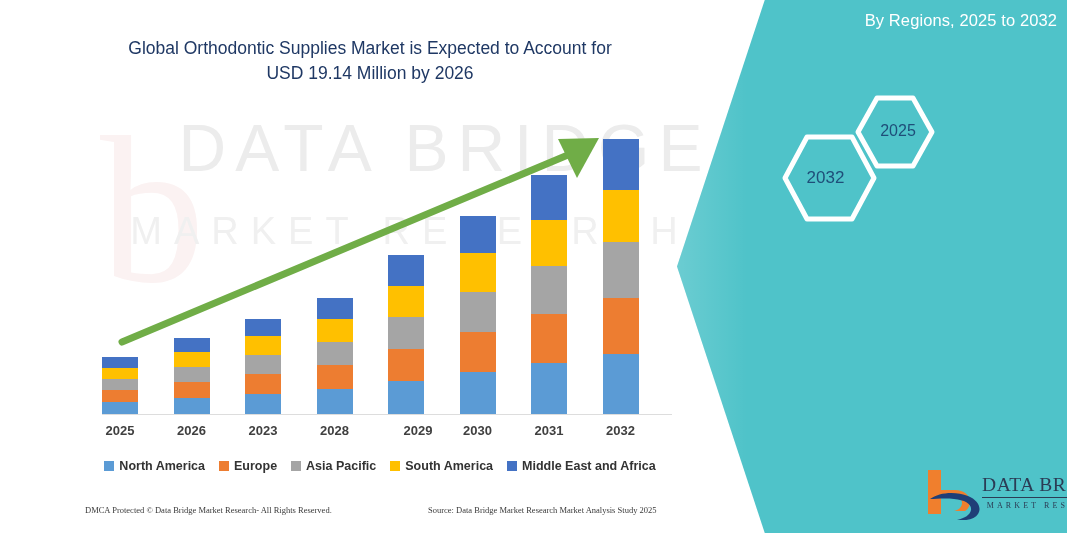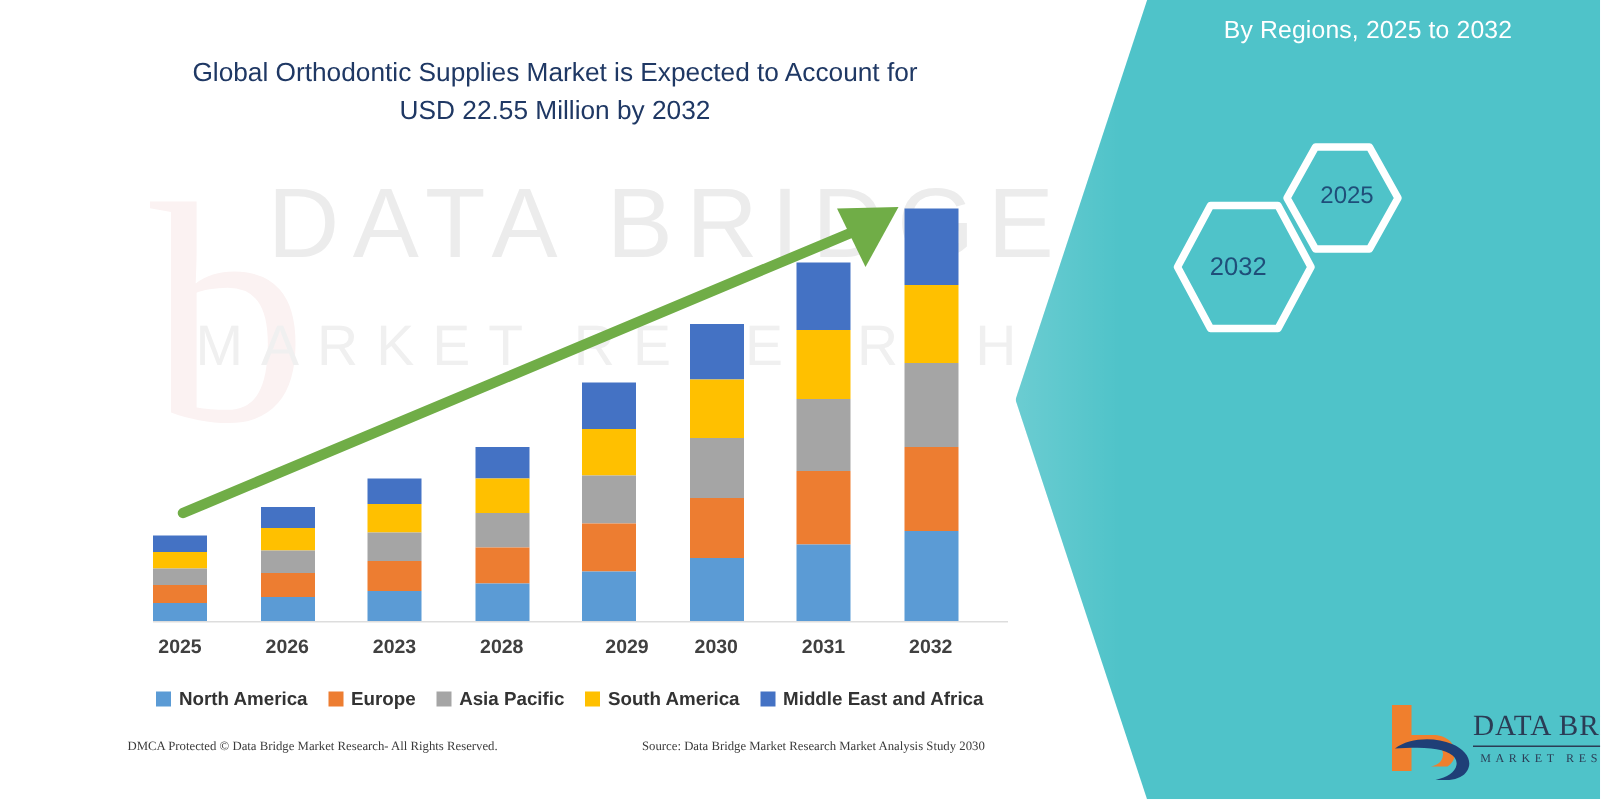--- a/index.html
+++ b/index.html
@@ -20,21 +20,21 @@
   .teal-inner-curve{
     position:absolute;left:0;top:0;width:70px;height:533px;
     background:linear-gradient(90deg, rgba(255,255,255,.16), rgba(255,255,255,0));
     clip-path:polygon(22% 0, 100% 0, 100% 100%, 22% 100%, 0 50%);
   }
   .panel-title{
     position:absolute;top:8px;left:90px;width:290px;
     color:#ffffff;font-size:16.5px;line-height:25px;
     text-align:center;letter-spacing:.1px;
   }
-  .panel-title .l2{display:block;}
+  .panel-title .l2{display:block;text-align:right;}
 
   .hexwrap{position:absolute;top:92px;left:0;width:390px;height:130px;}
   .hex{
     position:absolute;
   }
   .hex svg{display:block;overflow:visible;}
   .hex-label{
     position:absolute;color:#1F4E79;font-size:17px;font-weight:400;
     width:100%;text-align:center;
   }
@@ -107,38 +107,38 @@
   }
 
   .legend{
     position:absolute;left:80px;top:455px;width:600px;height:22px;
     display:flex;justify-content:center;align-items:center;gap:14px;
   }
   .legend-item{display:flex;align-items:center;gap:5px;}
   .legend-swatch{width:10px;height:10px;display:block;}
   .legend-text{font-size:12.5px;color:#333333;font-weight:bold;}
 
-  .footer{position:absolute;left:0;top:492px;width:700px;height:22px;}
+  .footer{position:absolute;left:0;top:505px;width:700px;height:22px;}
   .f-left{position:absolute;left:85px;top:0;font-size:8.5px;color:#3a3a3a;font-family:"Liberation Serif",serif;}
   .f-right{position:absolute;left:428px;top:0;font-size:8.5px;color:#3a3a3a;font-family:"Liberation Serif",serif;}
 </style>
 </head>
 <body>
 
 <div class="page">
 
   <div class="watermark">
     <div class="wm-b">b</div>
     <div class="wm1">DATA BRIDGE</div>
     <div class="wm2">MARKET RESEARCH</div>
   </div>
 
   <div class="chart-title">
     <span>Global Orthodontic Supplies Market is Expected to Account for</span>
-    <span class="l2">USD 22.55 Million by 2032</span>
+    <span class="l2">USD 19.14 Million by 2026</span>
   </div>
 
   <div class="plot" id="plot">
     <div class="axis-line"></div>
   <div class="bar" style="left: 22px;">
         <div class="seg s-mea" style="height: 11px; background: rgb(68, 114, 196);"></div>
         <div class="seg s-sa" style="height: 11px; background: rgb(255, 192, 0);"></div>
         <div class="seg s-ap" style="height: 11px; background: rgb(165, 165, 165);"></div>
         <div class="seg s-eu" style="height: 12px; background: rgb(237, 125, 49);"></div>
         <div class="seg s-na" style="height: 12px; background: rgb(91, 155, 213);"></div>
@@ -228,21 +228,21 @@
         <span class="legend-text">South America</span>
       </div>
       <div class="legend-item">
         <span class="legend-swatch" style="background: rgb(68, 114, 196);"></span>
         <span class="legend-text">Middle East and Africa</span>
       </div>
     </div>
 
   <div class="footer">
     <div class="f-left">DMCA Protected © Data Bridge Market Research-  All Rights Reserved.</div>
-    <div class="f-right">Source: Data Bridge Market Research  Market Analysis Study 2030</div>
+    <div class="f-right">Source: Data Bridge Market Research  Market Analysis Study 2025</div>
   </div>
 
   <div class="teal-panel">
     <div class="teal-inner-curve"></div>
 
     <div class="panel-title">
       <span class="l2">By Regions, 2025 to 2032</span>
     </div>
 
     <div class="hexwrap">

